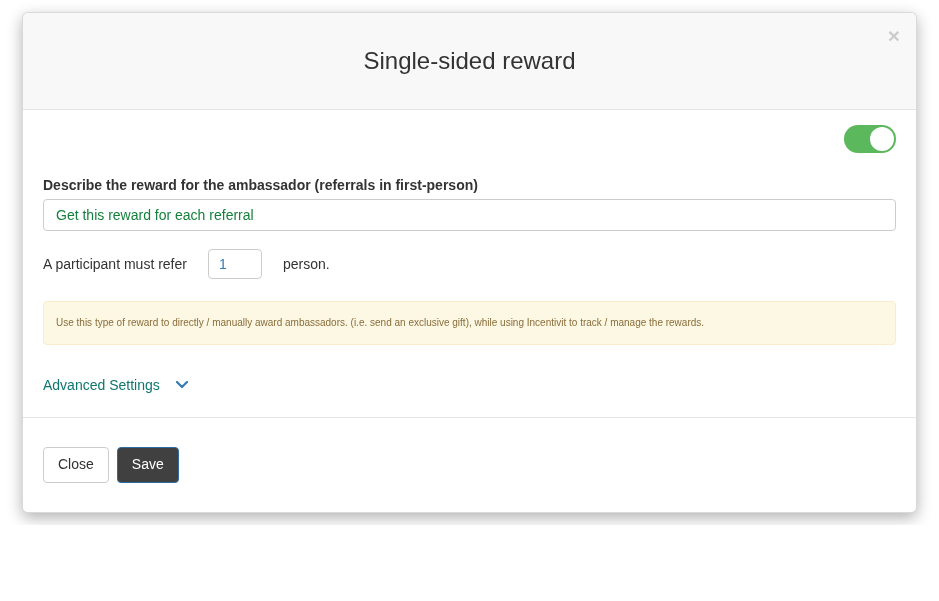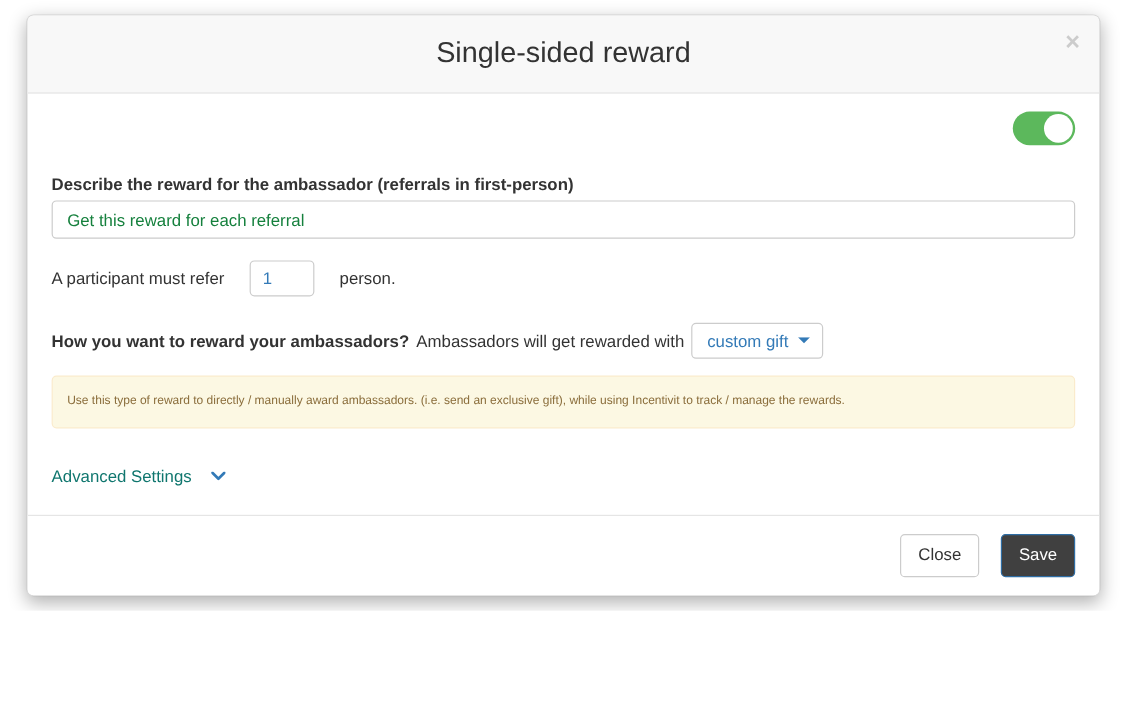--- a/index.html
+++ b/index.html
@@ -20,21 +20,21 @@
     background: #fff;
     overflow: hidden;
   }
   .modal-header {
     background: #f8f8f8;
     border-bottom: 1px solid #e5e5e5;
     padding: 15px 20px;
     position: relative;
   }
   .modal-title {
-    margin: 0;
+    margin: 16px;
     text-align: center;
     font-size: 24px;
     font-weight: 500;
     color: #333;
     line-height: 1.4;
   }
   .close-x {
     position: absolute;
     right: 16px;
     top: 12px;
@@ -154,24 +154,23 @@
     font-size: 14px;
     cursor: pointer;
     display: inline-flex;
     align-items: center;
     gap: 16px;
     margin-bottom: 4px;
   }
   .advanced svg { display: block; }
   .modal-footer {
     border-top: 1px solid #e5e5e5;
-    padding: 15px 20px;
-    display: flex;
-    justify-content: flex-end;
-    gap: 18px;
+    padding: 29px 20px;
+    display: flex;
+    gap: 8px;
     background: #fff;
   }
   .btn {
     border-radius: 4px;
     padding: 7px 14px;
     font-size: 14px;
     cursor: pointer;
     line-height: 1.4;
   }
   .btn-default {
@@ -205,32 +204,20 @@
 
     <div class="section-label">Describe the reward for the ambassador (referrals in first-person)</div>
     <input type="text" class="text-input" value="Get this reward for each referral" style="">
 
     <div class="sentence">
       <span>A participant must refer</span>
       <input type="text" class="num-input" value="1" style="">
       <span>person.</span>
     </div>
 
-    <div class="reward-row">
-      <span class="bold">How you want to reward your ambassadors?</span>
-      <span class="plain">Ambassadors will get rewarded with</span>
-      <div class="select-box">
-        <span>custom gift</span>
-        <span class="select-caret">
-          <svg width="10" height="6" viewBox="0 0 10 6">
-              <path d="M0 0 L5 5 L10 0 Z" fill="#337ab7"></path>
-            </svg>
-        </span>
-      </div>
-    </div>
 
     <div class="info-box">Use this type of reward to directly / manually award ambassadors. (i.e. send an exclusive gift), while using Incentivit to track / manage the rewards.</div>
 
     <div class="advanced">
       <span>Advanced Settings</span>
       <span>
         <svg width="12" height="8" viewBox="0 0 12 8">
             <path d="M1 1 L6 6 L11 1" stroke="#337ab7" stroke-width="2.2" fill="none" stroke-linecap="round" stroke-linejoin="round"></path>
           </svg>
       </span>

